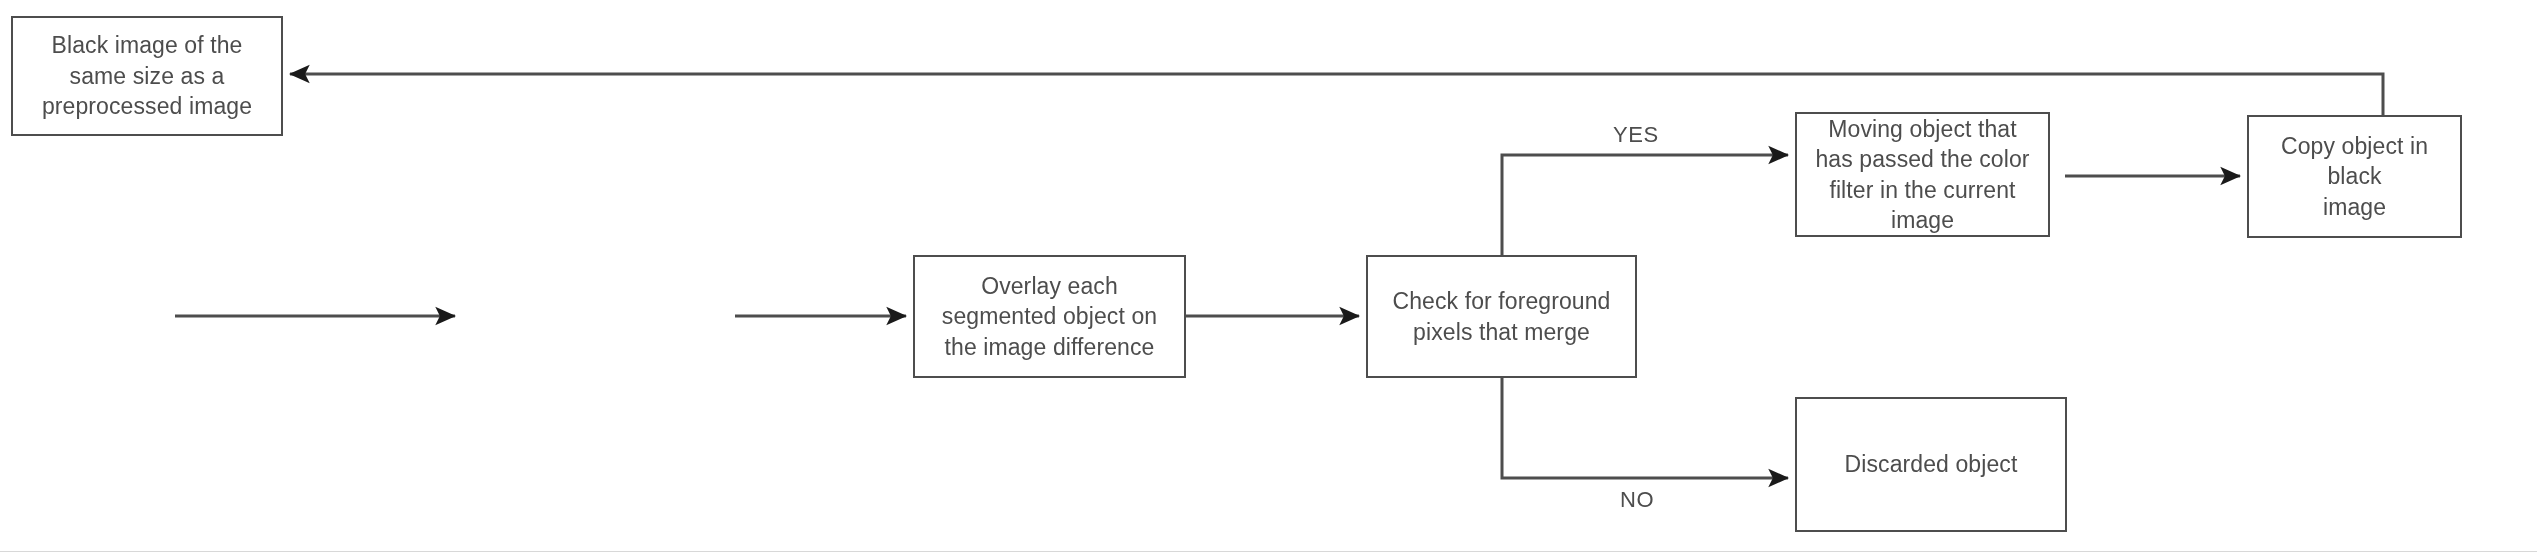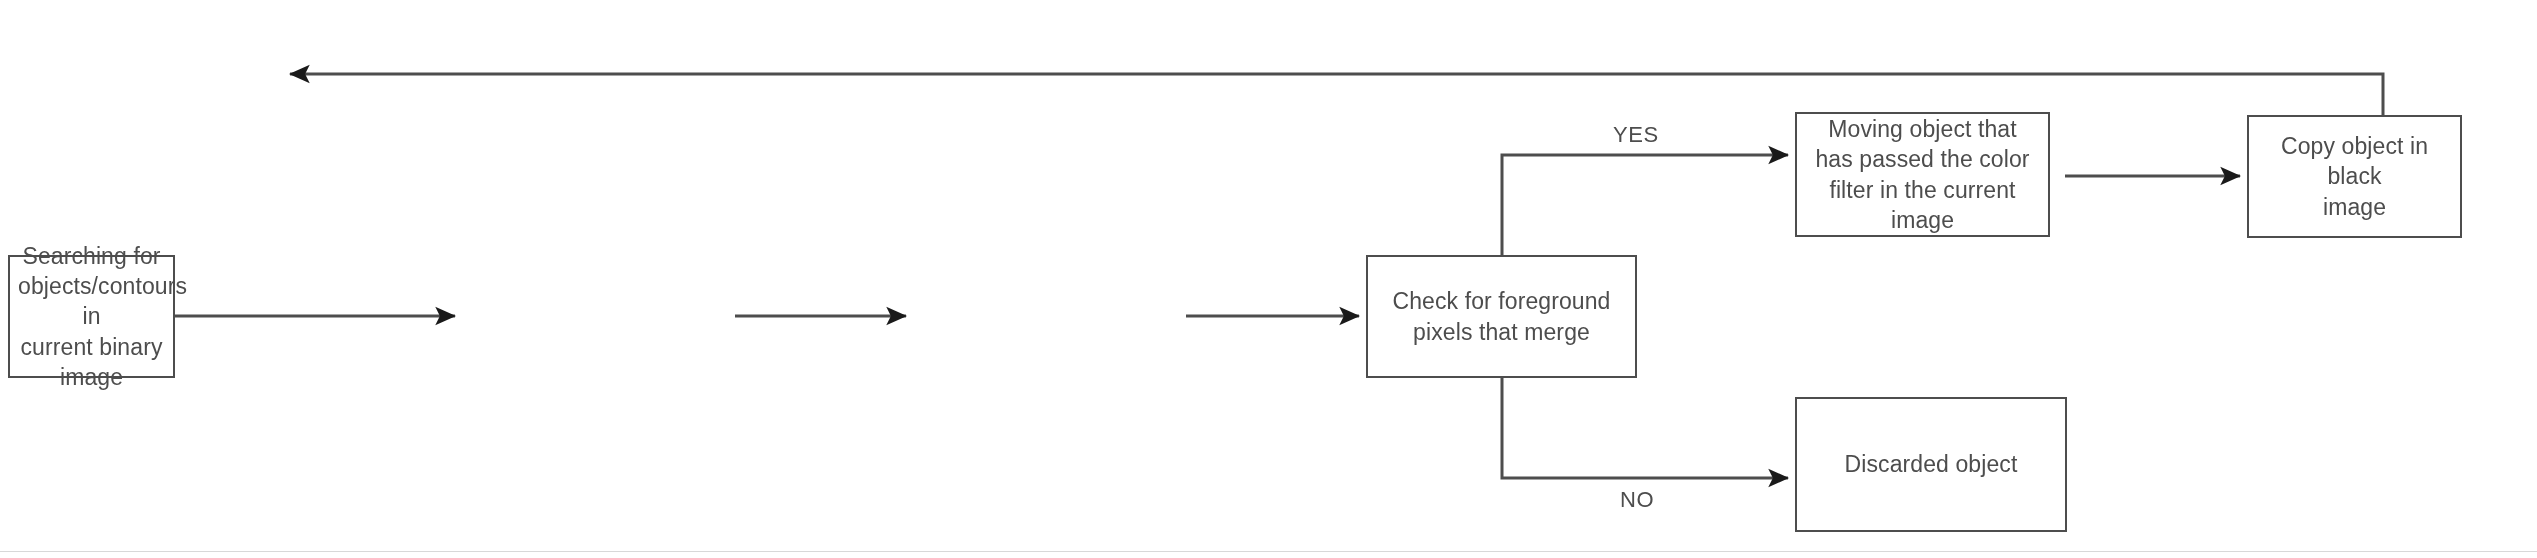--- a/index.html
+++ b/index.html
@@ -81,28 +81,33 @@
 
     <path d="M 1502 255 L 1502 155 L 1788 155" stroke="#4d4d4d" stroke-width="3" fill="none" marker-end="url(#arrow)"></path>
 
     <path d="M 1502 378 L 1502 478 L 1788 478" stroke="#4d4d4d" stroke-width="3" fill="none" marker-end="url(#arrow)"></path>
 
     <path d="M 2065 176 L 2240 176" stroke="#4d4d4d" stroke-width="3" fill="none" marker-end="url(#arrow)"></path>
 
     <path d="M 2383 115 L 2383 74 L 290 74" stroke="#4d4d4d" stroke-width="3" fill="none" marker-end="url(#arrow)"></path>
   </svg>
 
-
-  <div class="node" style="left:8px; top:255px; width:167px; height:123px;">
-    <span class="label">Searching for
-objects/contours in
-current binary image</span>
+  <div class="node" style="left:11px; top:16px; width:272px; height:120px;">
+    <span class="label">Black image of the
+same size as a
+preprocessed image</span>
   </div>
 
 
+
+  <div class="node" style="left:913px; top:255px; width:273px; height:123px;">
+    <span class="label">Overlay each
+segmented object on
+the image difference</span>
+  </div>
 
   <div class="node" style="left:1366px; top:255px; width:271px; height:123px;">
     <span class="label">Check for foreground
 pixels that merge</span>
   </div>
 
   <div class="node" style="left:1795px; top:112px; width:255px; height:125px;">
     <span class="label">Moving object that
 has passed the color
 filter in the current

